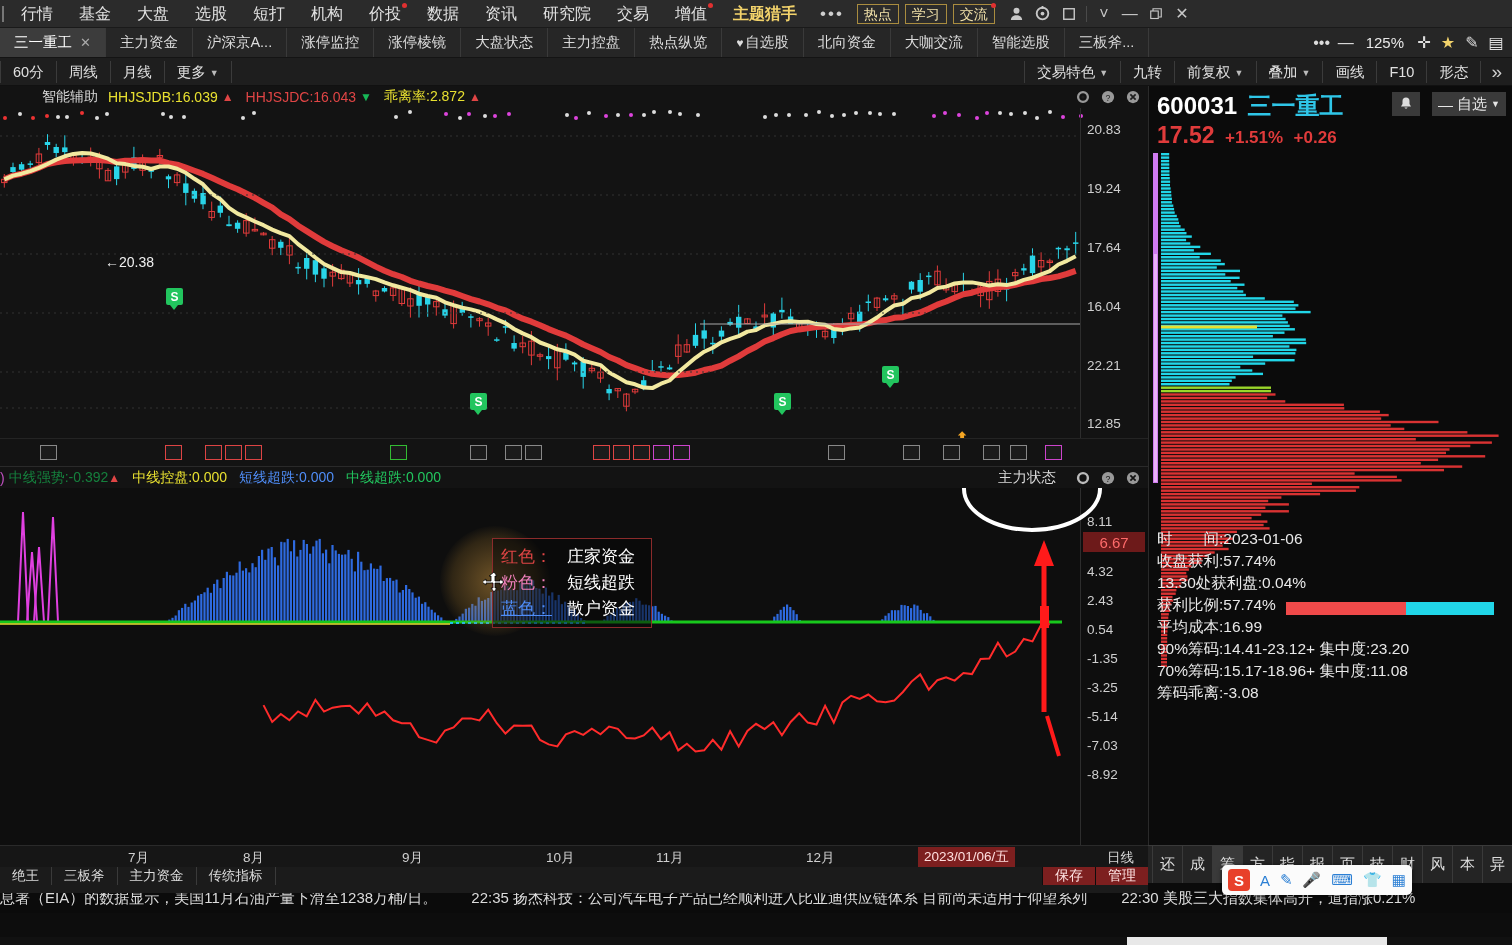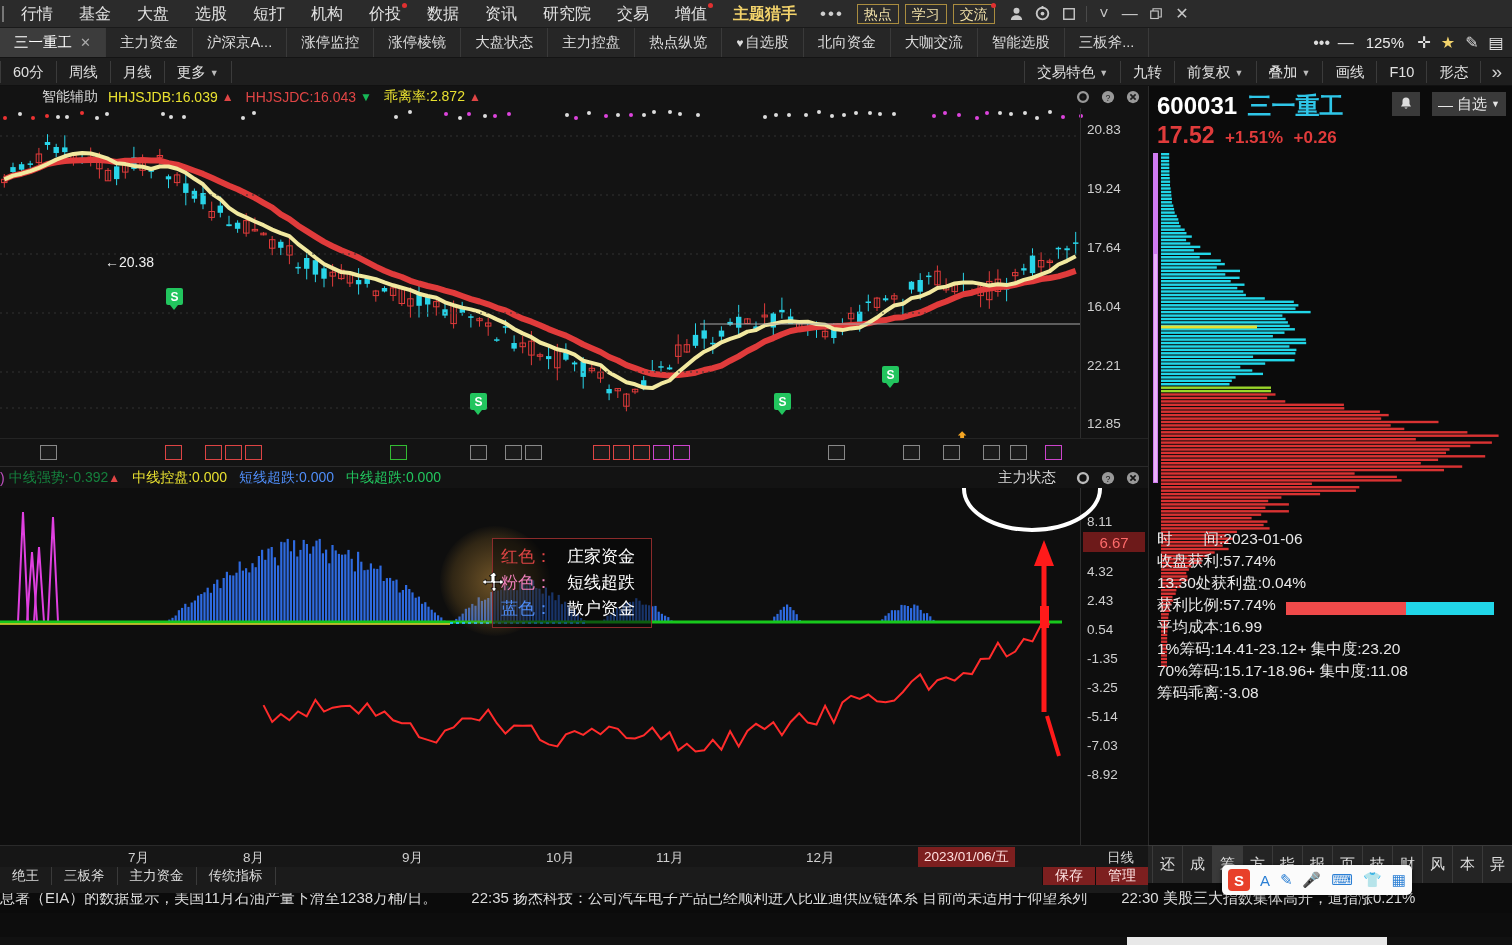--- a/index.html
+++ b/index.html
@@ -138,21 +138,21 @@
          color:#ff6b6b; font-size:15px; display:flex; align-items:center; justify-content:center;}
 
   .tooltipbox {
     position: absolute; border: 1px solid #8b2b2b; background: rgba(8,8,8,0.55);
     padding: 5px 10px 5px 8px; z-index: 30;
   }
   .tooltipbox .row { display:flex; font-size: 17px; line-height: 26px; color:#fff; }
   .tooltipbox .row .c1 { width: 66px; }
   .tooltipbox .r-red { color:#e04545; }
   .tooltipbox .r-pink { color:#ef7fbb; }
-  .tooltipbox .r-blue { color:#4f8df7; }
+  .tooltipbox .r-blue { color:#4f8df7;text-decoration:underline; }
   .glow {
     position:absolute; width: 110px; height: 110px; border-radius:50%;
     background: radial-gradient(circle, rgba(190,140,60,0.55) 0%, rgba(150,110,40,0.25) 55%, rgba(0,0,0,0) 72%);
     z-index: 25; pointer-events:none;
   }
   .movecursor { position:absolute; z-index:32; color:#fff; font-size:18px; line-height:18px; }
 
   .ellipse {
     position: absolute; border: 4px solid #ffffff; border-radius: 50%;
     width: 140px; height: 86px; z-index: 40;
@@ -1229,21 +1229,21 @@
 
       <div class="chipinfo">
         <div><span>时　　间:</span><span>2023-01-06</span></div>
         <div><span>收盘获利:</span><span>57.74%</span></div>
         <div><span>13.30处获利盘:</span><span>0.04%</span></div>
         <div>
           <span>获利比例:</span><span>57.74%</span>
           <span class="pbar"><span class="red" id="profit-red" style="width: 57.74%;"></span><span class="cy" id="profit-cy" style="width: 42.26%;"></span></span>
         </div>
         <div><span>平均成本:</span><span>16.99</span></div>
-        <div><span>1%筹码:</span><span>14.41-23.12+ 集中度:23.20</span></div>
+        <div><span>90%筹码:</span><span>14.41-23.12+ 集中度:23.20</span></div>
         <div><span>70%筹码:</span><span>15.17-18.96+ 集中度:11.08</span></div>
         <div><span>筹码乖离:</span><span>-3.08</span></div>
       </div>
     </div>
   </div>
 </div>
 
 <div class="bottombar">
   <div class="bb-item">
       <span>龙虎榜</span>

